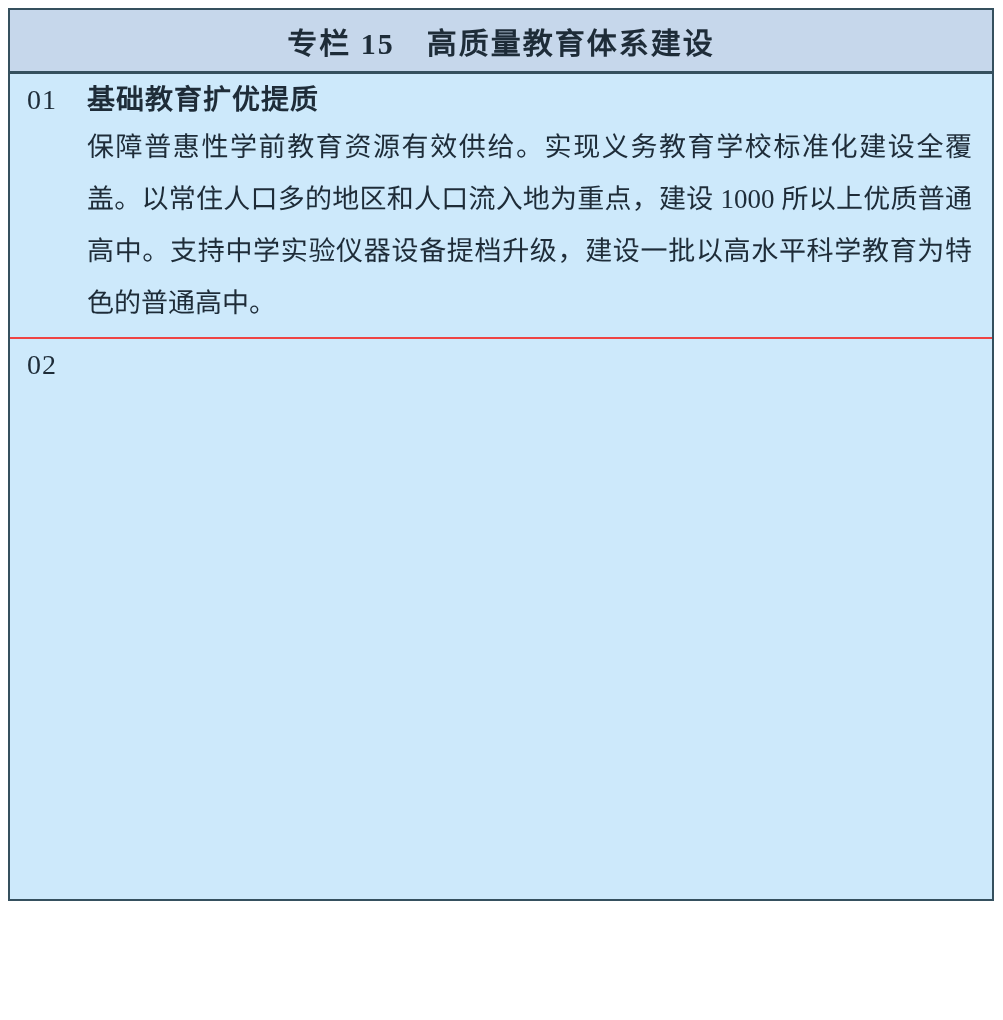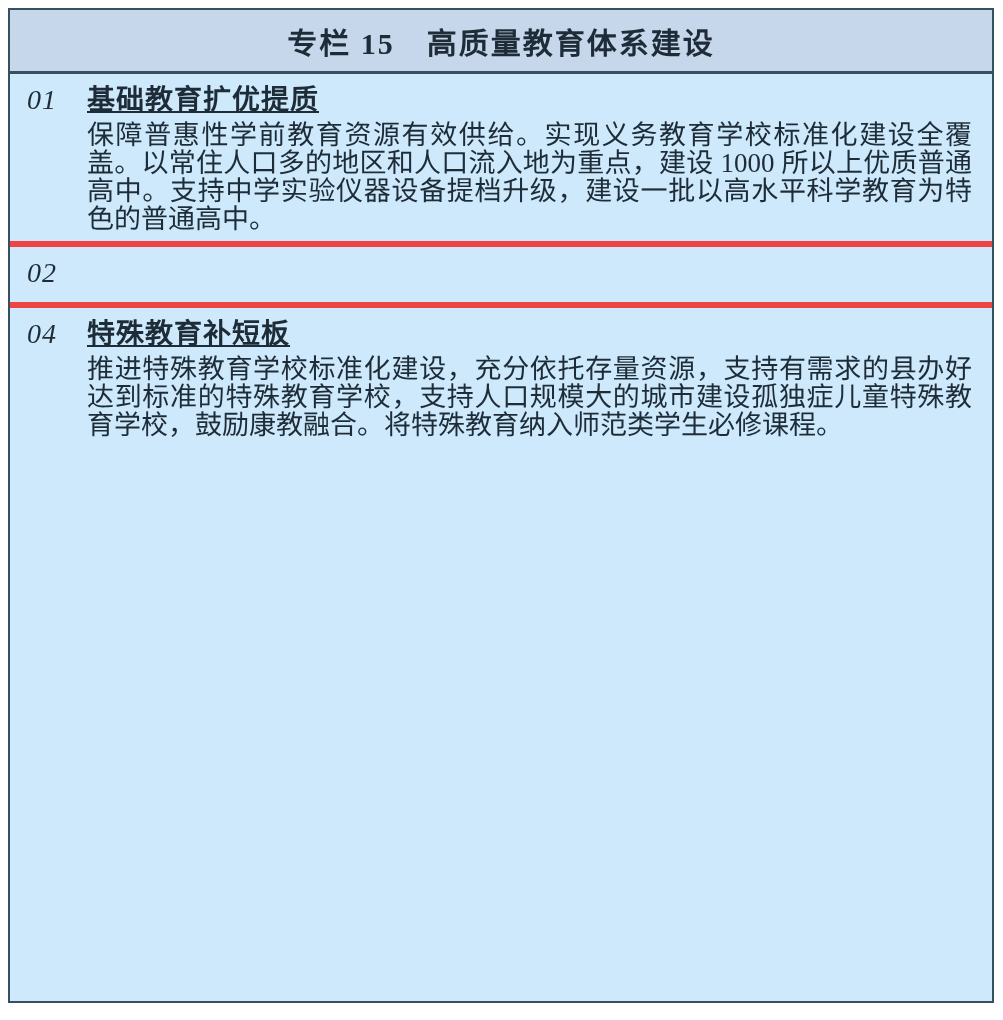--- a/index.html
+++ b/index.html
@@ -12,21 +12,21 @@
     background: #ffffff;
     font-family: "Liberation Serif", "DejaVu Serif", serif;
     color: #1e2c38;
     position: relative;
   }
   .panel {
     position: absolute;
     left: 8px;
     top: 8px;
     width: 986px;
-    height: 995px;
+    height: 893px;
     box-sizing: border-box;
     border: 2px solid #35505e;
     background: #cde9fb;
     overflow: hidden;
   }
   .panel-header {
     height: 64px;
     box-sizing: border-box;
     background: #c6d7eb;
     border-bottom: 3px solid #35505e;
@@ -35,44 +35,42 @@
     justify-content: center;
     font-size: 30px;
     font-weight: bold;
     letter-spacing: 2px;
   }
   .section {
     box-sizing: border-box;
     padding: 5px 20px 8px 17px;
   }
   .section + .section {
-    border-top: 6px solid #ef4444;
+    border-top: 2px solid #ef4444;
   }
   .sec-head {
     display: flex;
     align-items: baseline;
     line-height: 42px;
     font-size: 28px;
   }
   .sec-num {
     width: 60px;
     flex: 0 0 60px;
     font-weight: normal;
     letter-spacing: 1px;
-    font-style: italic;
   }
   .sec-title {
     font-weight: bold;
     letter-spacing: 1px;
-    text-decoration: underline;
   }
   .sec-body {
     margin-left: 60px;
     font-size: 27px;
-    line-height: 28px;
+    line-height: 52px;
     text-align: justify;
     text-justify: inter-ideograph;
   }
 </style>
 </head>
 <body>
 
 <div class="panel">
 
   <div class="panel-header">
@@ -87,21 +85,14 @@
     <div class="sec-body">保障普惠性学前教育资源有效供给。实现义务教育学校标准化建设全覆盖。以常住人口多的地区和人口流入地为重点，建设 1000 所以上优质普通高中。支持中学实验仪器设备提档升级，建设一批以高水平科学教育为特色的普通高中。</div>
   </div>
 
   <div class="section">
     <div class="sec-head">
       <span class="sec-num">02</span>
     </div>
   </div>
 
 
-  <div class="section">
-    <div class="sec-head">
-      <span class="sec-num">04</span>
-      <span class="sec-title">特殊教育补短板</span>
-    </div>
-    <div class="sec-body">推进特殊教育学校标准化建设，充分依托存量资源，支持有需求的县办好达到标准的特殊教育学校，支持人口规模大的城市建设孤独症儿童特殊教育学校，鼓励康教融合。将特殊教育纳入师范类学生必修课程。</div>
-  </div>
 
 </div>
 
 </body></html>

